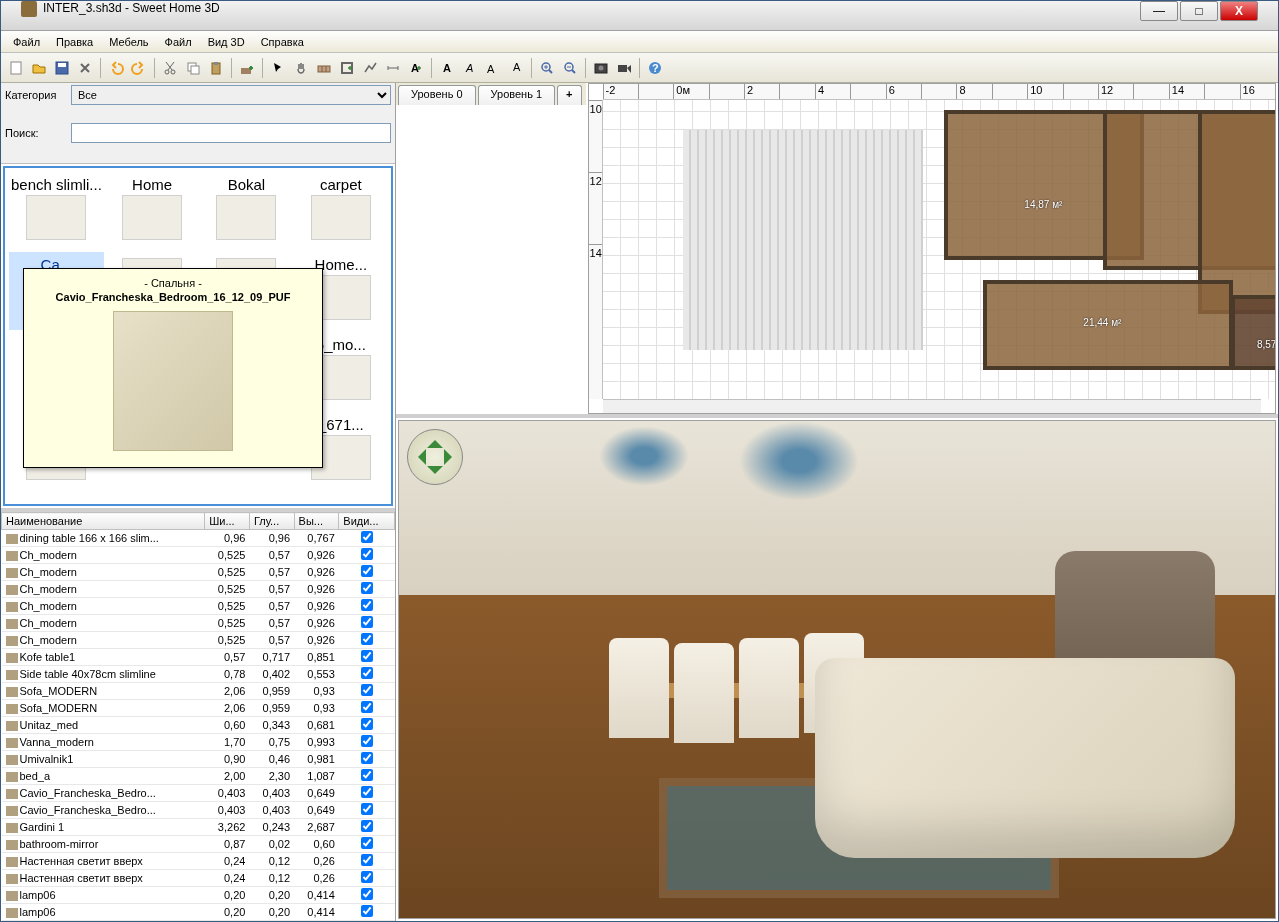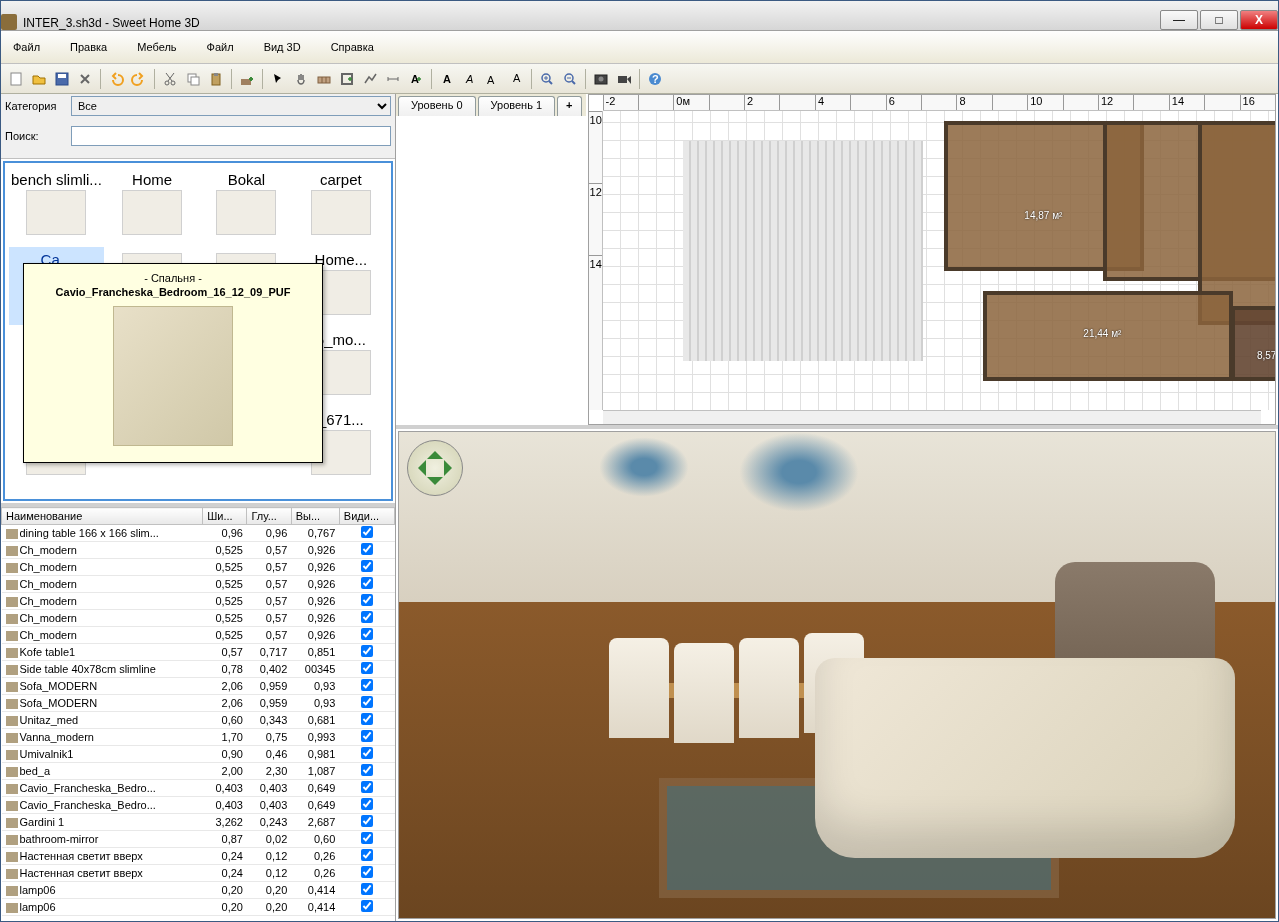--- a/index.html
+++ b/index.html
@@ -1,32 +1,32 @@
 <!DOCTYPE html>
 <html><head>
 <meta charset="utf-8">
 <style>
 *{box-sizing:border-box;margin:0;padding:0;font-family:Tahoma,Arial,sans-serif;font-size:11px;color:#000}
 body{background:#ece9d8;overflow:hidden}
 .window{width:1279px;height:922px;background:#fff;border:1px solid #3b5a82;display:flex;flex-direction:column}
-.titlebar{height:30px;background:linear-gradient(to bottom,#f2f2f2,#d6d6d6);display:flex;align-items:flex-end;padding:0 0;border-bottom:1px solid #a0a0a0}
+.titlebar{height:30px;background:linear-gradient(to bottom,#f2f2f2,#d6d6d6);display:flex;align-items:flex-start;padding:0 20px;border-bottom:1px solid #a0a0a0}
 .titlebar .app-icon{width:16px;height:16px;margin-right:6px;background:#8a6d3b;border-radius:2px}
 .titlebar .title{flex:1;font-size:12px}
 .wbtns{display:flex;gap:2px}
 .wbtn{width:38px;height:20px;border:1px solid #888;background:linear-gradient(#f9f9f9,#e0e0e0);border-radius:2px;display:flex;align-items:center;justify-content:center;font-family:Arial;font-size:12px}
 .wbtn.close{background:linear-gradient(#f08080,#cc0000);color:#fff;font-weight:bold}
-.menubar{height:33px;background:linear-gradient(#fefefe,#ece9d8);border-bottom:1px solid #c0c0c0;display:flex;align-items:center;padding:0 4px;gap:14px}
+.menubar{height:22px;background:linear-gradient(#fefefe,#ece9d8);border-bottom:1px solid #c0c0c0;display:flex;align-items:center;padding:0 4px;gap:0}
 .menubar span{padding:2px 8px;cursor:default}
 .toolbar{height:30px;background:linear-gradient(#f7f7f2,#e8e5d8);border-bottom:1px solid #b0b0a0;display:flex;align-items:center;padding:0 4px;gap:1px}
 .tbtn{width:22px;height:22px;display:flex;align-items:center;justify-content:center;border:1px solid transparent;border-radius:2px}
 .tsep{width:1px;height:20px;background:#b0b0a0;margin:0 3px}
 .main{flex:1;display:flex;min-height:0}
 .left{width:395px;display:flex;flex-direction:column;border-right:1px solid #a0a0a0}
 .catalog-top{padding:2px 4px;background:#f0f0f0;border-bottom:1px solid #c0c0c0}
-.catrow{display:flex;align-items:center;margin-bottom:10px;gap:4px}
+.catrow{display:flex;align-items:center;margin-bottom:18px;gap:4px}
 .catrow label{width:62px}
 .catrow select,.catrow input{flex:1;height:20px;border:1px solid #7f9db9;font-size:11px;padding:0 2px}
 .catalog-grid{height:340px;border:2px solid #4a90d9;background:#fff;overflow:hidden;position:relative;margin:2px}
 .cgrid{display:grid;grid-template-columns:repeat(4,1fr);gap:2px;padding:4px}
 .citem{display:flex;flex-direction:column;align-items:center;padding:4px 2px;height:78px}
 .citem .lbl{font-size:15px;margin-bottom:2px;text-align:center;white-space:nowrap;overflow:hidden;text-overflow:ellipsis;width:100%}
 .citem .thumb{width:60px;height:45px;background:#f0ede5;border:1px solid #d0d0d0}
 .citem.sel{background:#cce4ff}
 .citem.sel .lbl{color:#003399}
 .tooltip{position:absolute;left:18px;top:100px;width:300px;height:200px;background:#ffffe1;border:1px solid #000;padding:8px;text-align:center;z-index:10;box-shadow:2px 2px 4px rgba(0,0,0,0.3)}
@@ -412,21 +412,21 @@
                 <td><span class="ficon"></span>Kofe table1</td>
                 <td>0,57</td>
                 <td>0,717</td>
                 <td>0,851</td>
                 <td><input type="checkbox" class="fchk" checked="" style=""></td>
               </tr>
               <tr>
                 <td><span class="ficon"></span>Side table 40x78cm slimline</td>
                 <td>0,78</td>
                 <td>0,402</td>
-                <td>00345</td>
+                <td>0,553</td>
                 <td><input type="checkbox" class="fchk" checked="" style=""></td>
               </tr>
               <tr>
                 <td><span class="ficon"></span>Sofa_MODERN</td>
                 <td>2,06</td>
                 <td>0,959</td>
                 <td>0,93</td>
                 <td><input type="checkbox" class="fchk" checked="" style=""></td>
               </tr>
               <tr>

